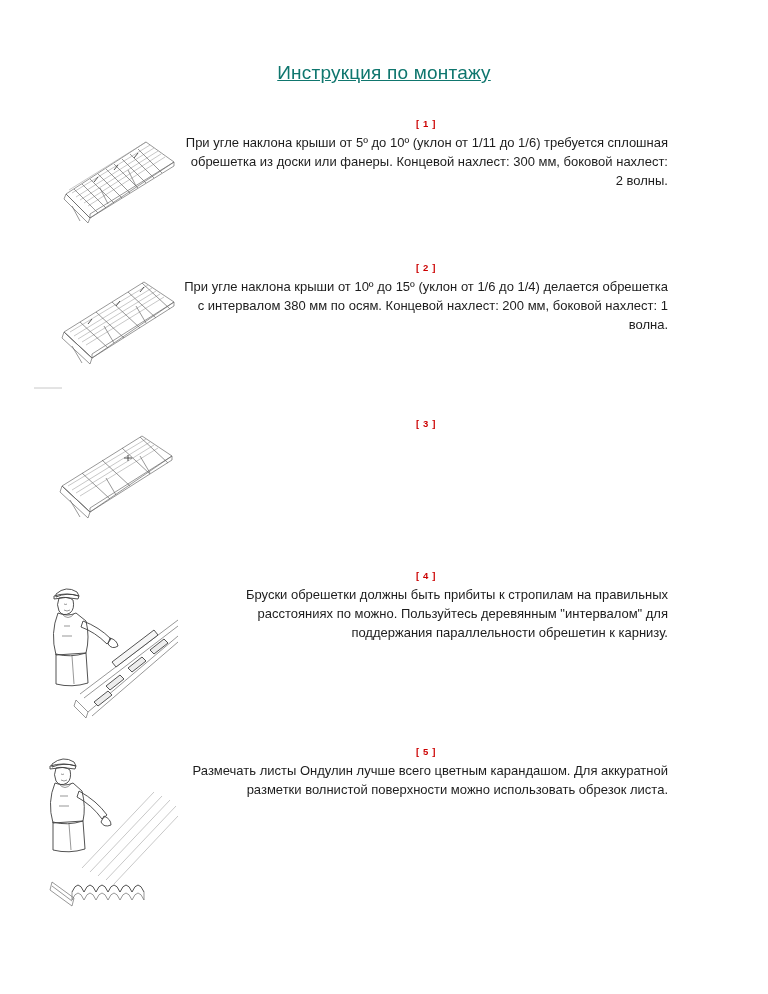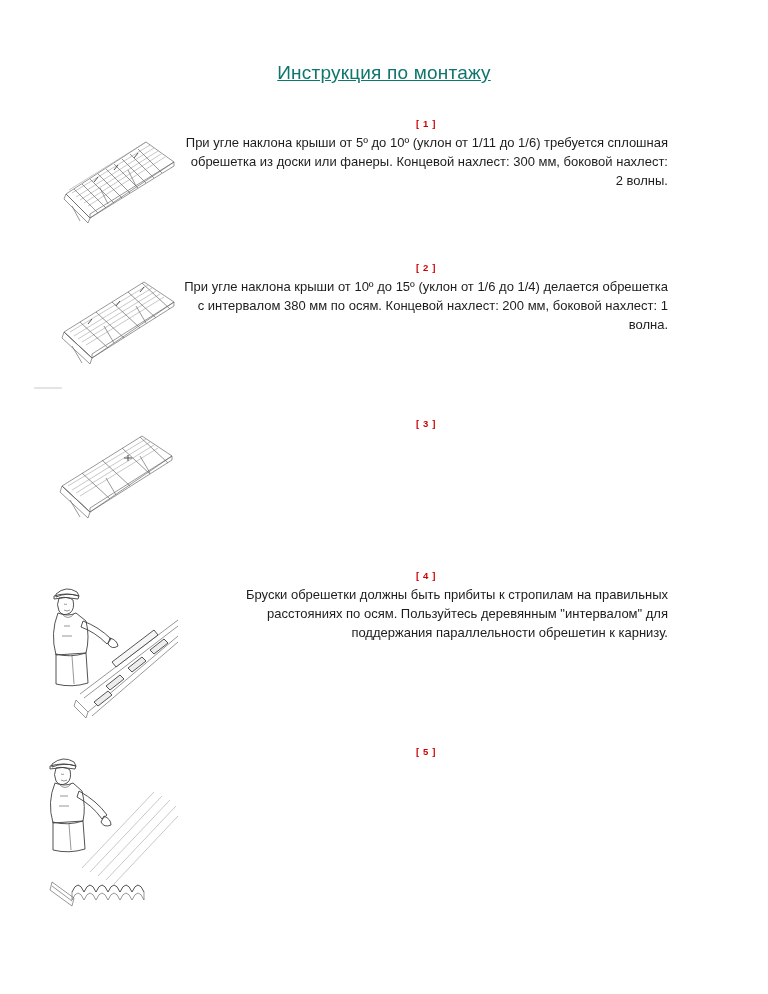--- a/index.html
+++ b/index.html
@@ -270,21 +270,21 @@
             <g class="ln-d">
               <polygon points="84,88 126,56 130,61 88,93" fill="#f6f6f6"></polygon>
             </g>
 
             <polygon class="ln" points="48,126 60,138 58,144 46,132" fill="#e4e4e4"></polygon>
           </g>
         </svg>
       </div>
       <div class="step-body">
         <div class="step-num">[ 4 ]</div>
-        <div class="step-text">Бруски обрешетки должны быть прибиты к стропилам на правильных расстояниях по осям. Пользуйтесь деревянным "интервалом" для поддержания параллельности обрешетин к карнизу.</div>
+        <div class="step-text">Бруски обрешетки должны быть прибиты к стропилам на правильных расстояниях по можно. Пользуйтесь деревянным "интервалом" для поддержания параллельности обрешетин к карнизу.</div>
       </div>
     </div>
 
     <div class="step step-5">
       <div class="step-figure fig-5">
         <svg width="150" height="160" viewBox="0 0 150 160" aria-hidden="true">
           <g>
 
             <g>
               <path class="ln-d" d="M24 14 q11 -9 22 -2 l2 4 q-12 -4 -24 1 z" fill="#e6e6e6"></path>
@@ -318,17 +318,18 @@
               <line x1="116" y1="142" x2="116" y2="150"></line>
             </g>
 
             <polygon class="ln" points="24,132 46,148 44,156 22,140" fill="#e4e4e4"></polygon>
             <line class="ln" x1="24" y1="136" x2="44" y2="151"></line>
           </g>
         </svg>
       </div>
       <div class="step-body">
         <div class="step-num">[ 5 ]</div>
+        <div class="step-text">Размечать листы Ондулин лучше всего цветным карандашом. Для аккуратной разметки волнистой поверхности можно использовать обрезок листа.</div>
       </div>
     </div>
 
   </div>
 </div>
 
 </body></html>

